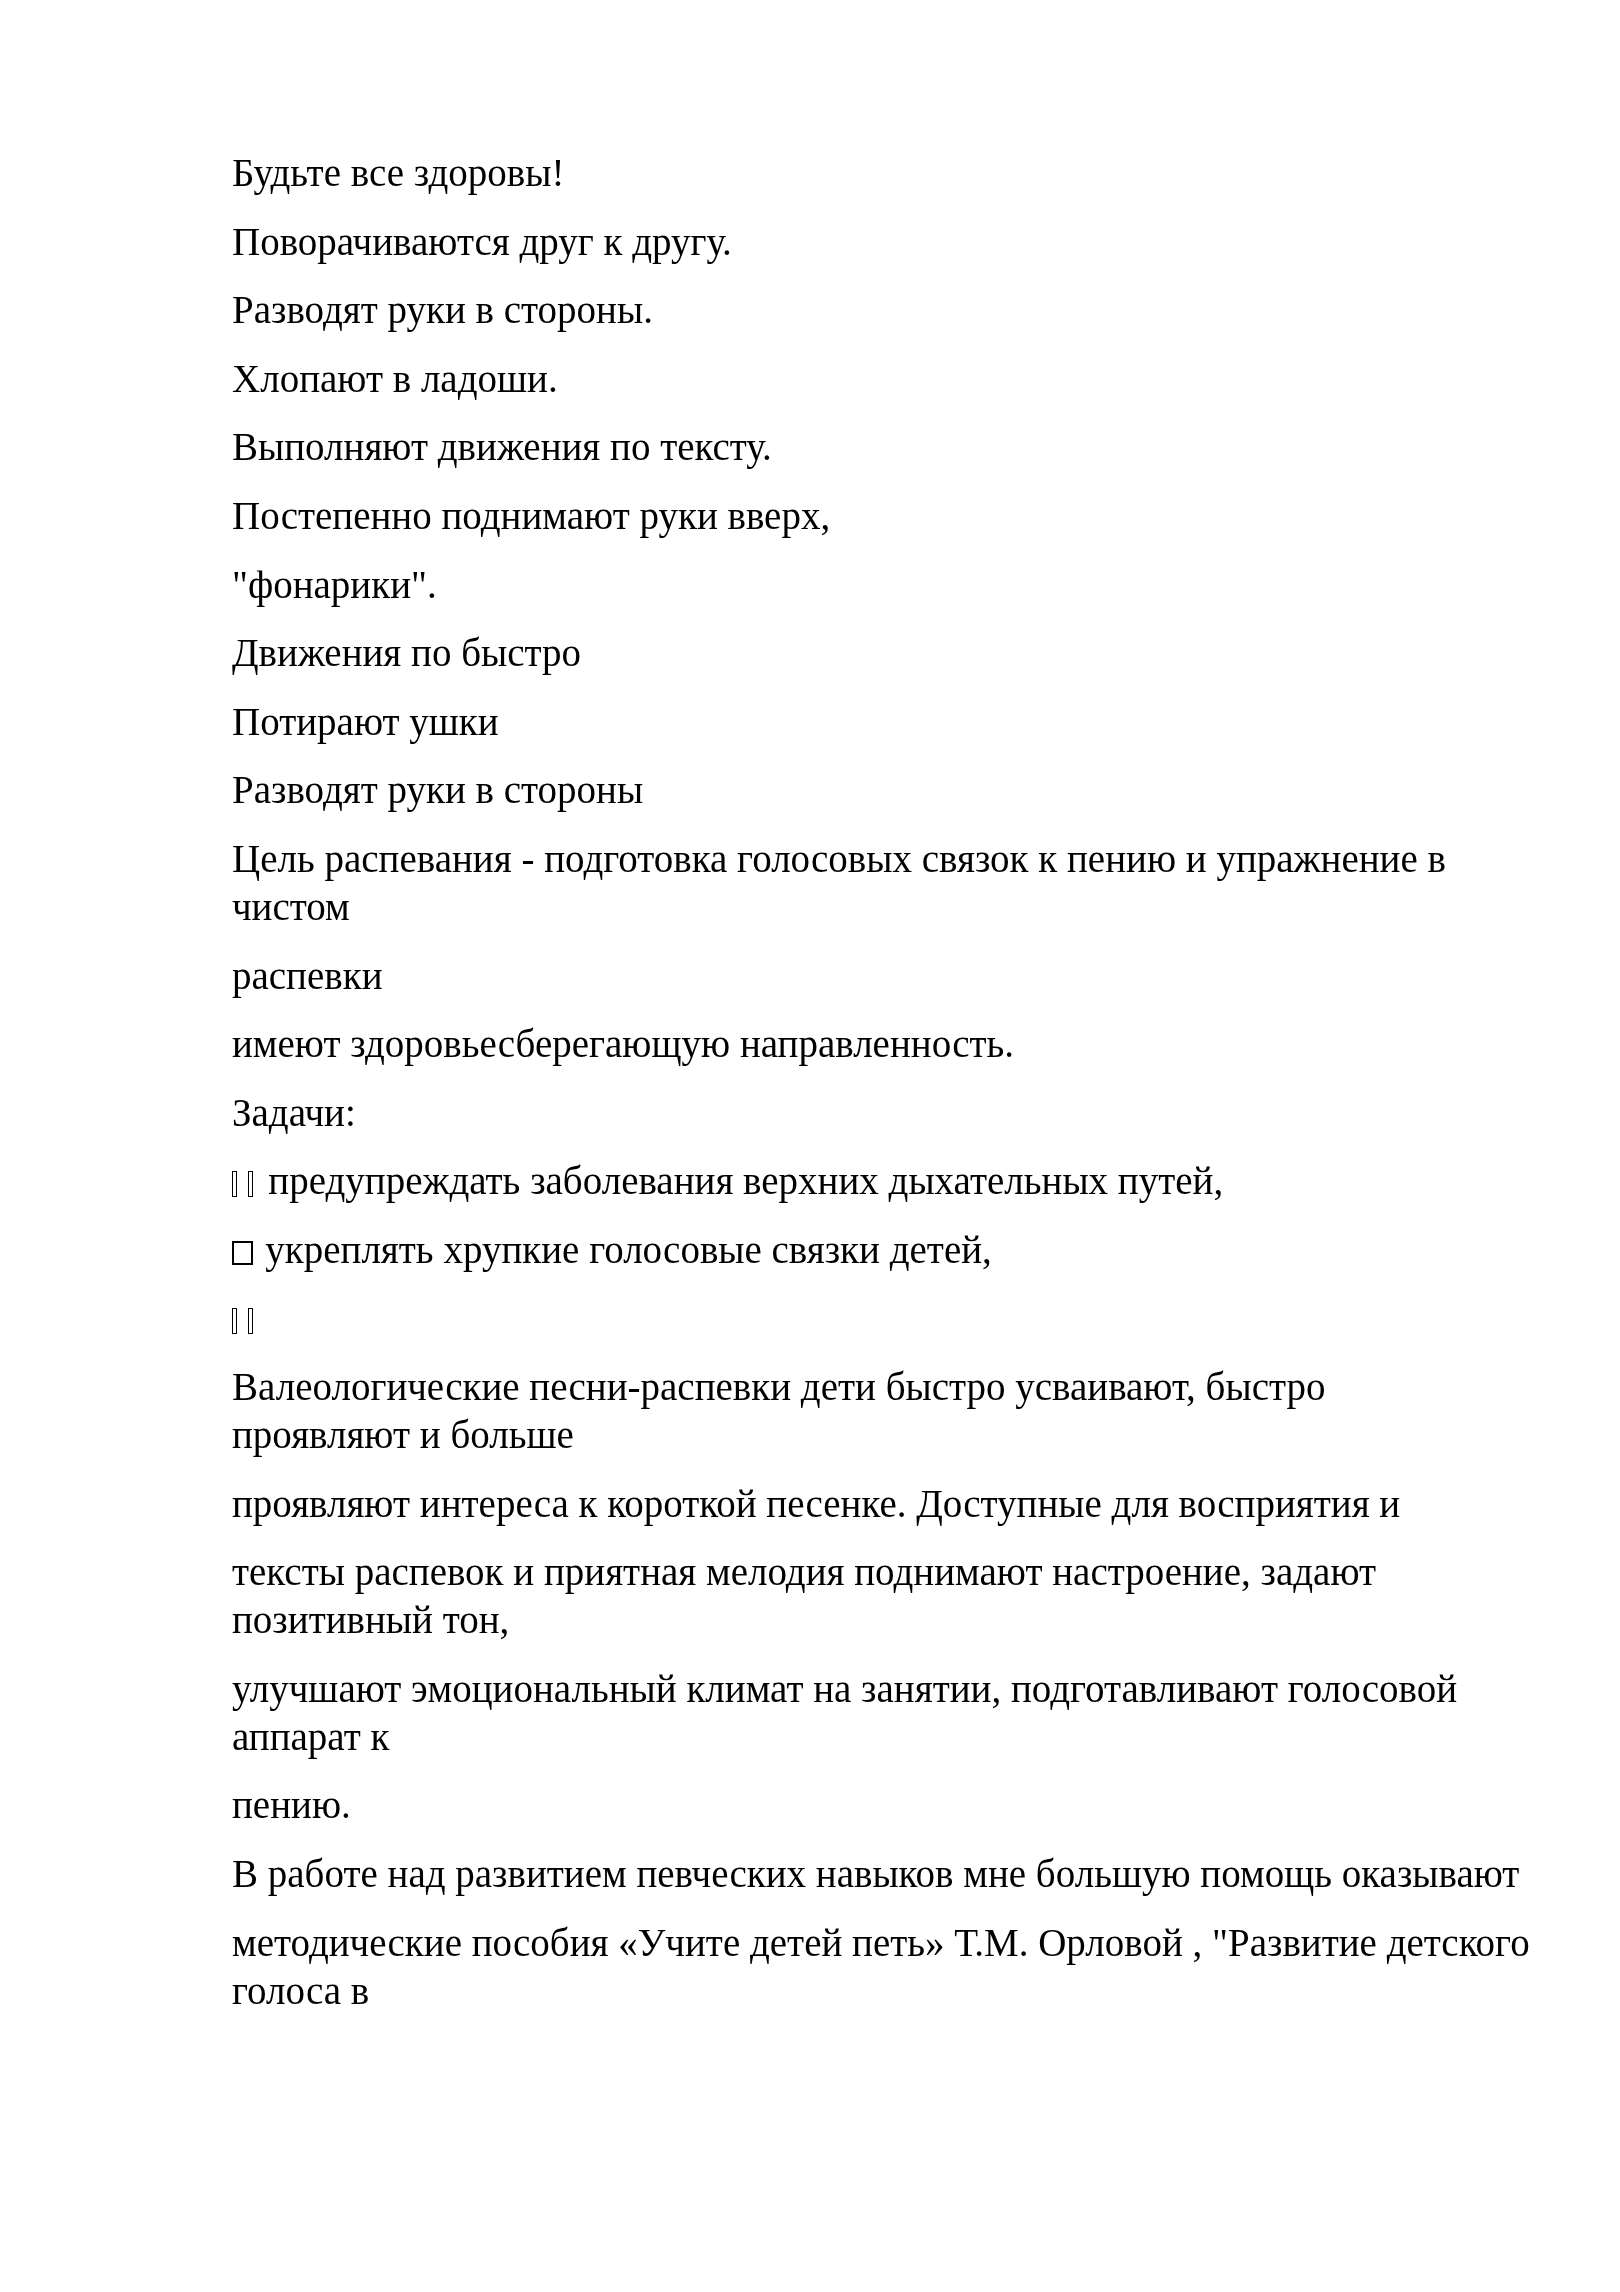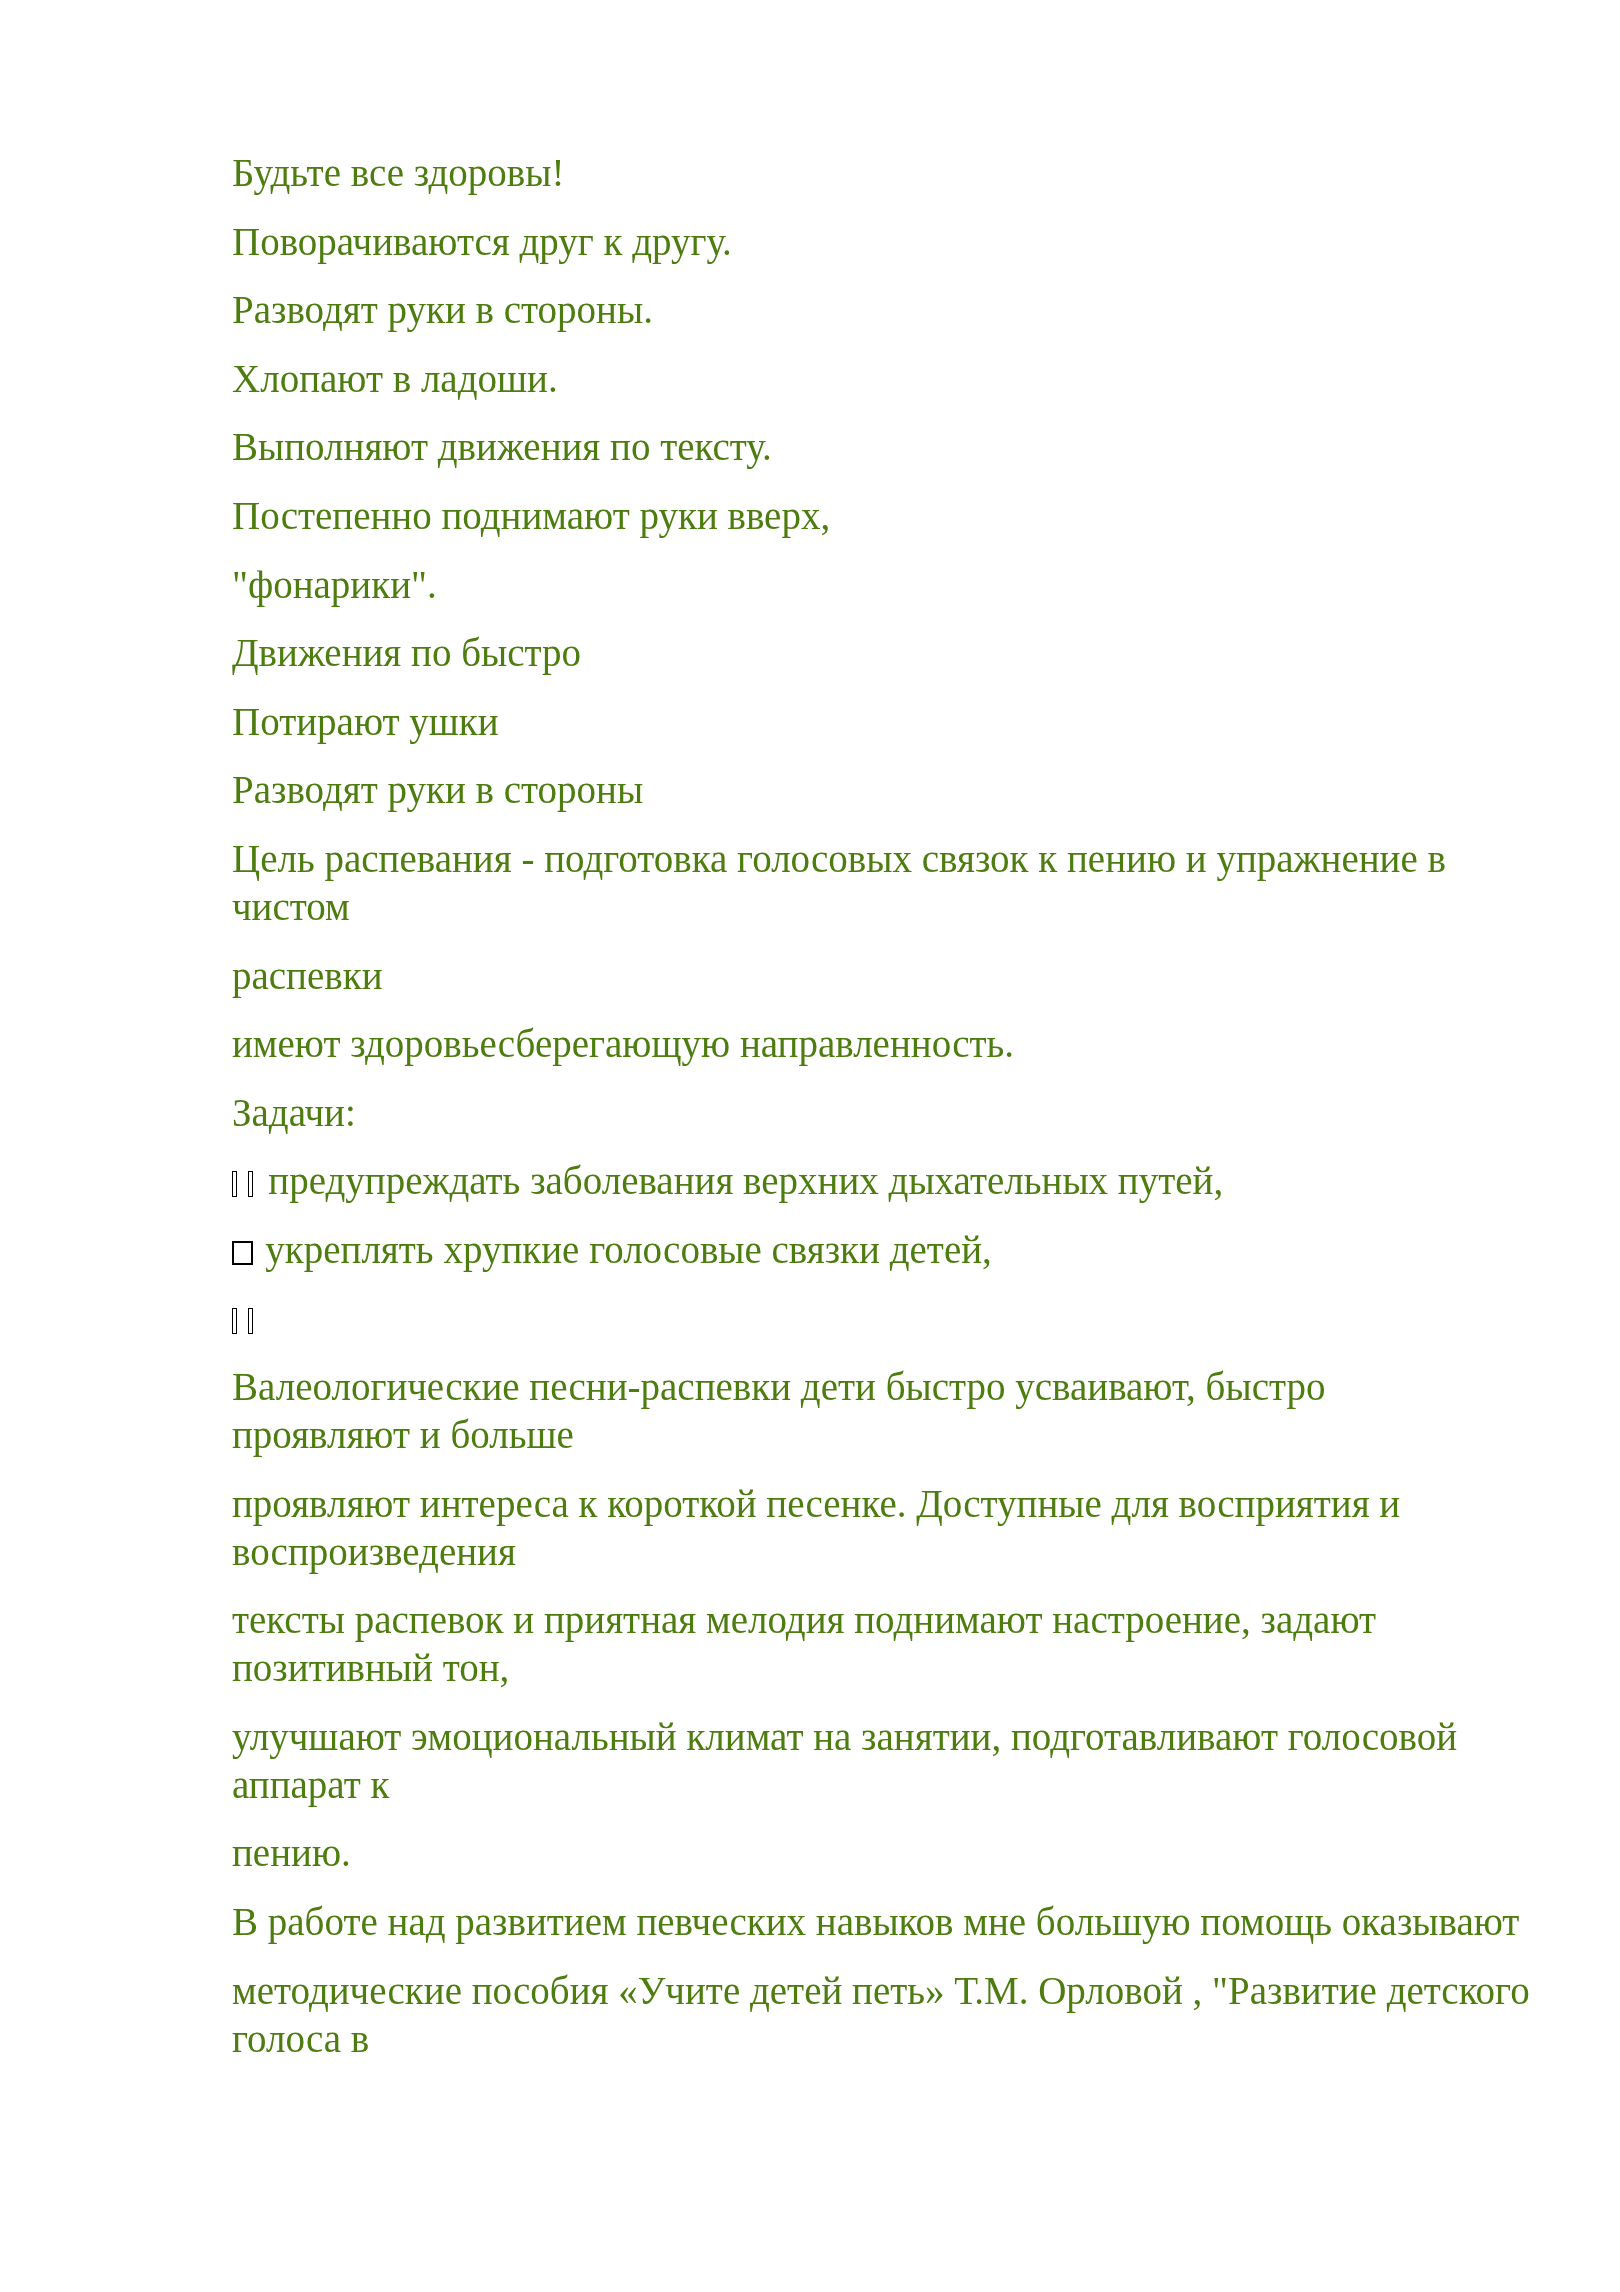--- a/index.html
+++ b/index.html
@@ -14,21 +14,21 @@
     overflow: hidden;
   }
   .page-content {
     position: absolute;
     left: 232px;
     top: 149px;
     width: 1274px;
     font-family: "Liberation Serif", "DejaVu Serif", serif;
     font-size: 39px;
     line-height: 48px;
-    color: #4d7c0f;
+    color: #000000;
     font-weight: normal;
   }
   .para {
     margin: 0 0 20.6px 0;
     padding: 0;
   }
   .line {
     white-space: nowrap;
   }
   .tofu-narrow {
@@ -108,21 +108,20 @@
     </div>
     <div class="para">
       <div class="line"><span class="tofu-narrow"></span><span class="tofu-narrow second"></span></div>
     </div>
     <div class="para">
       <div class="line"><span>Валеологические песни-распевки дети быстро усваивают, быстро</span></div>
       <div class="line"><span>проявляют и больше</span></div>
     </div>
     <div class="para">
       <div class="line"><span>проявляют интереса к короткой песенке. Доступные для восприятия и</span></div>
-      <div class="line"><span>воспроизведения</span></div>
     </div>
     <div class="para">
       <div class="line"><span>тексты распевок и приятная мелодия поднимают настроение, задают</span></div>
       <div class="line"><span>позитивный тон,</span></div>
     </div>
     <div class="para">
       <div class="line"><span>улучшают эмоциональный климат на занятии, подготавливают голосовой</span></div>
       <div class="line"><span>аппарат к</span></div>
     </div>
     <div class="para">

